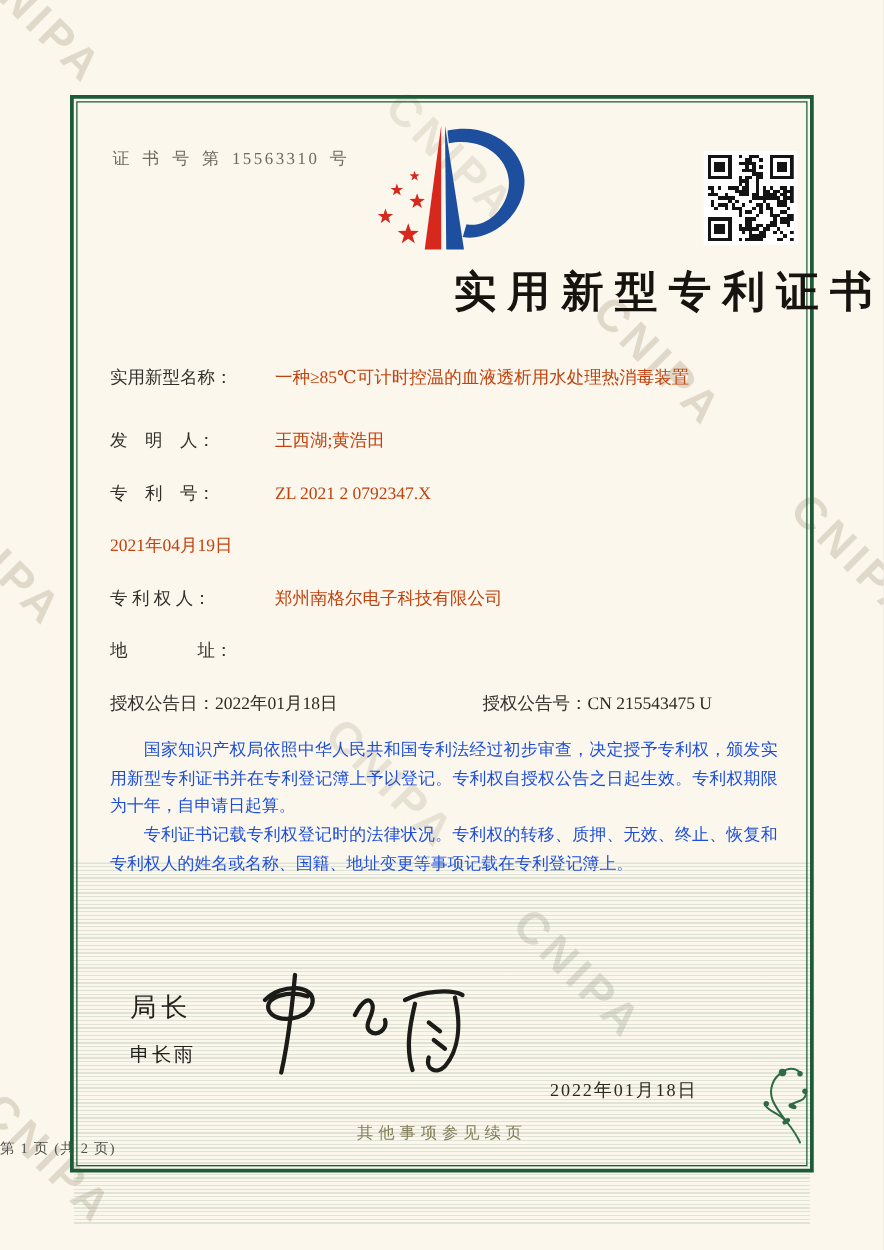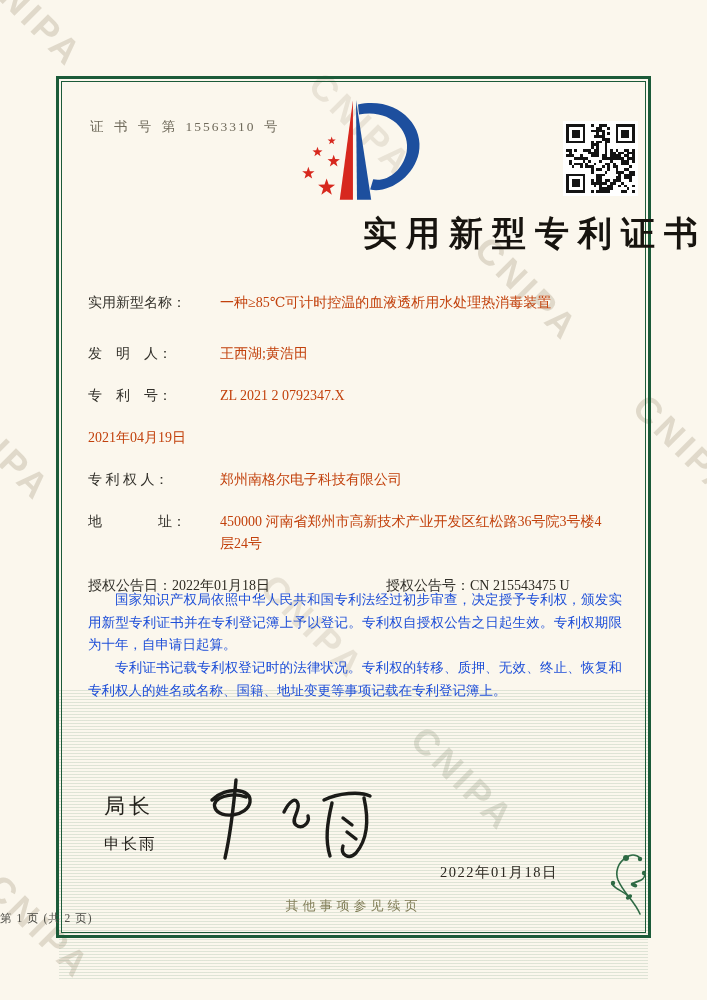--- a/index.html
+++ b/index.html
@@ -352,21 +352,20 @@
       </div>
       <div class="field-row">
         <span class="field-value">2021年04月19日</span>
       </div>
       <div class="field-row">
         <span class="field-label">专 利 权 人：</span>
         <span class="field-value">郑州南格尔电子科技有限公司</span>
       </div>
       <div class="field-row">
         <span class="field-label">地　　　　址：</span>
-        <span class="field-value">450000 河南省郑州市高新技术产业开发区红松路36号院3号楼4层24号</span>
       </div>
       <div class="grant-row">
         <span class="grant-cell-left">
           <span class="field-label" style="flex:0 0 auto">授权公告日：</span>
           <span>2022年01月18日</span>
         </span>
         <span class="grant-cell-right">
           <span class="field-label" style="flex:0 0 auto">授权公告号：</span>
           <span>CN 215543475 U</span>
         </span>

